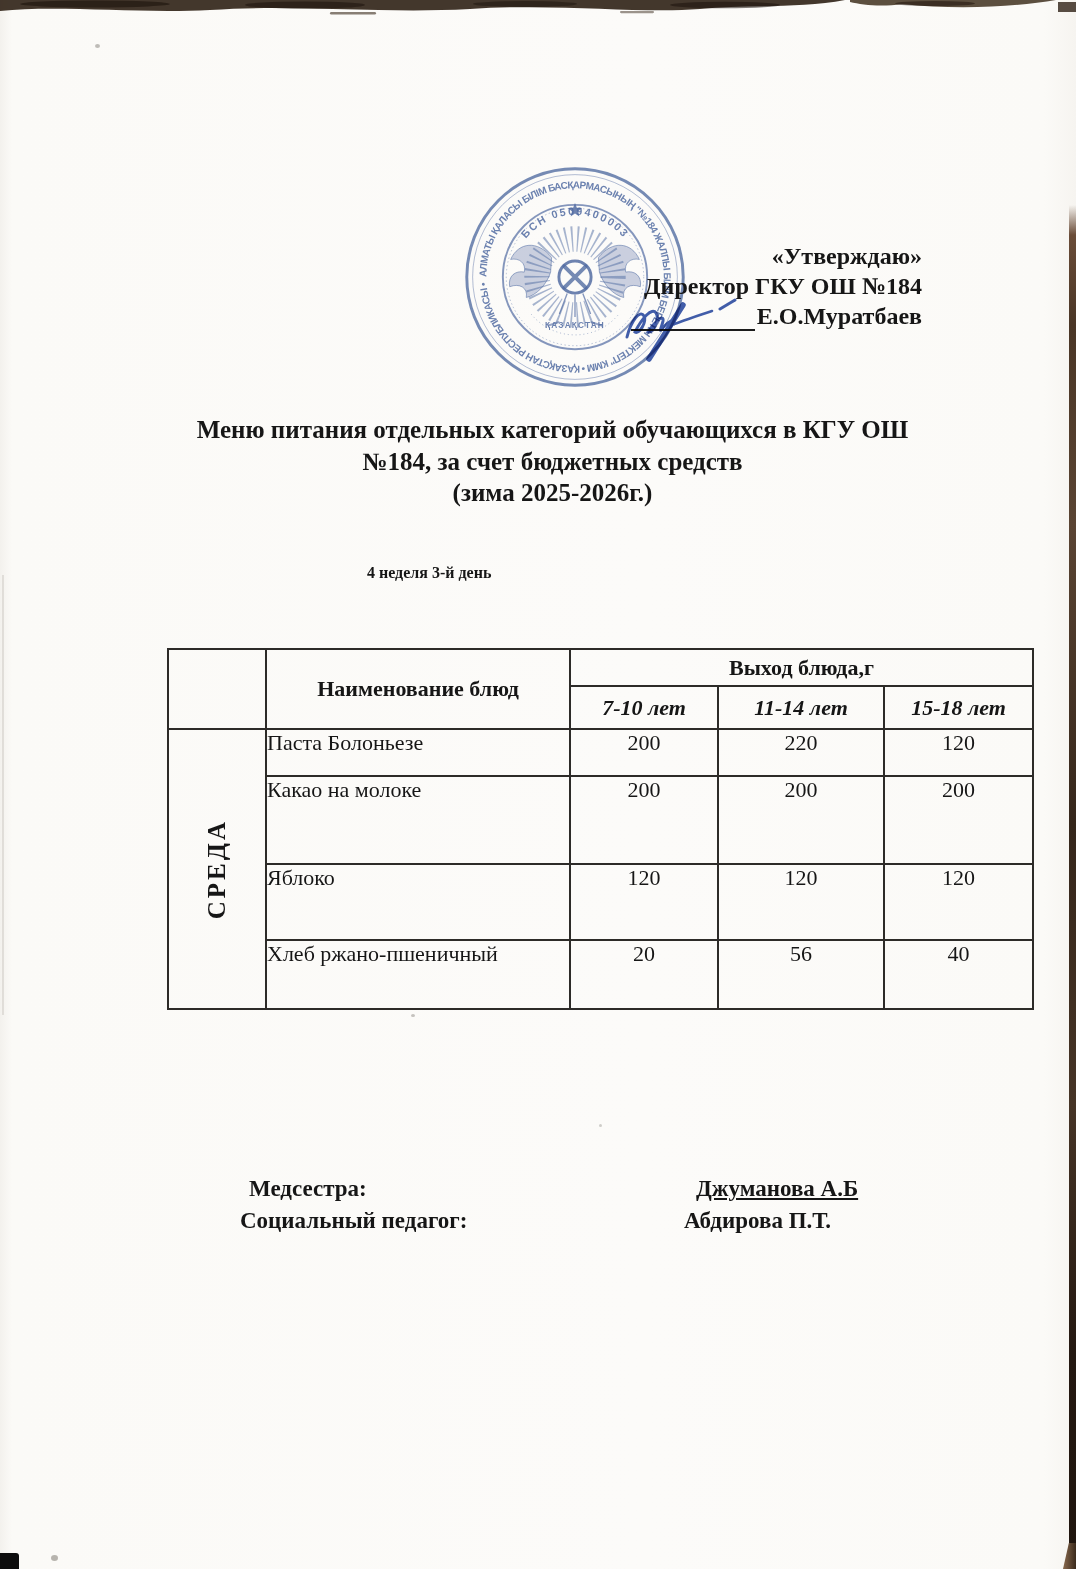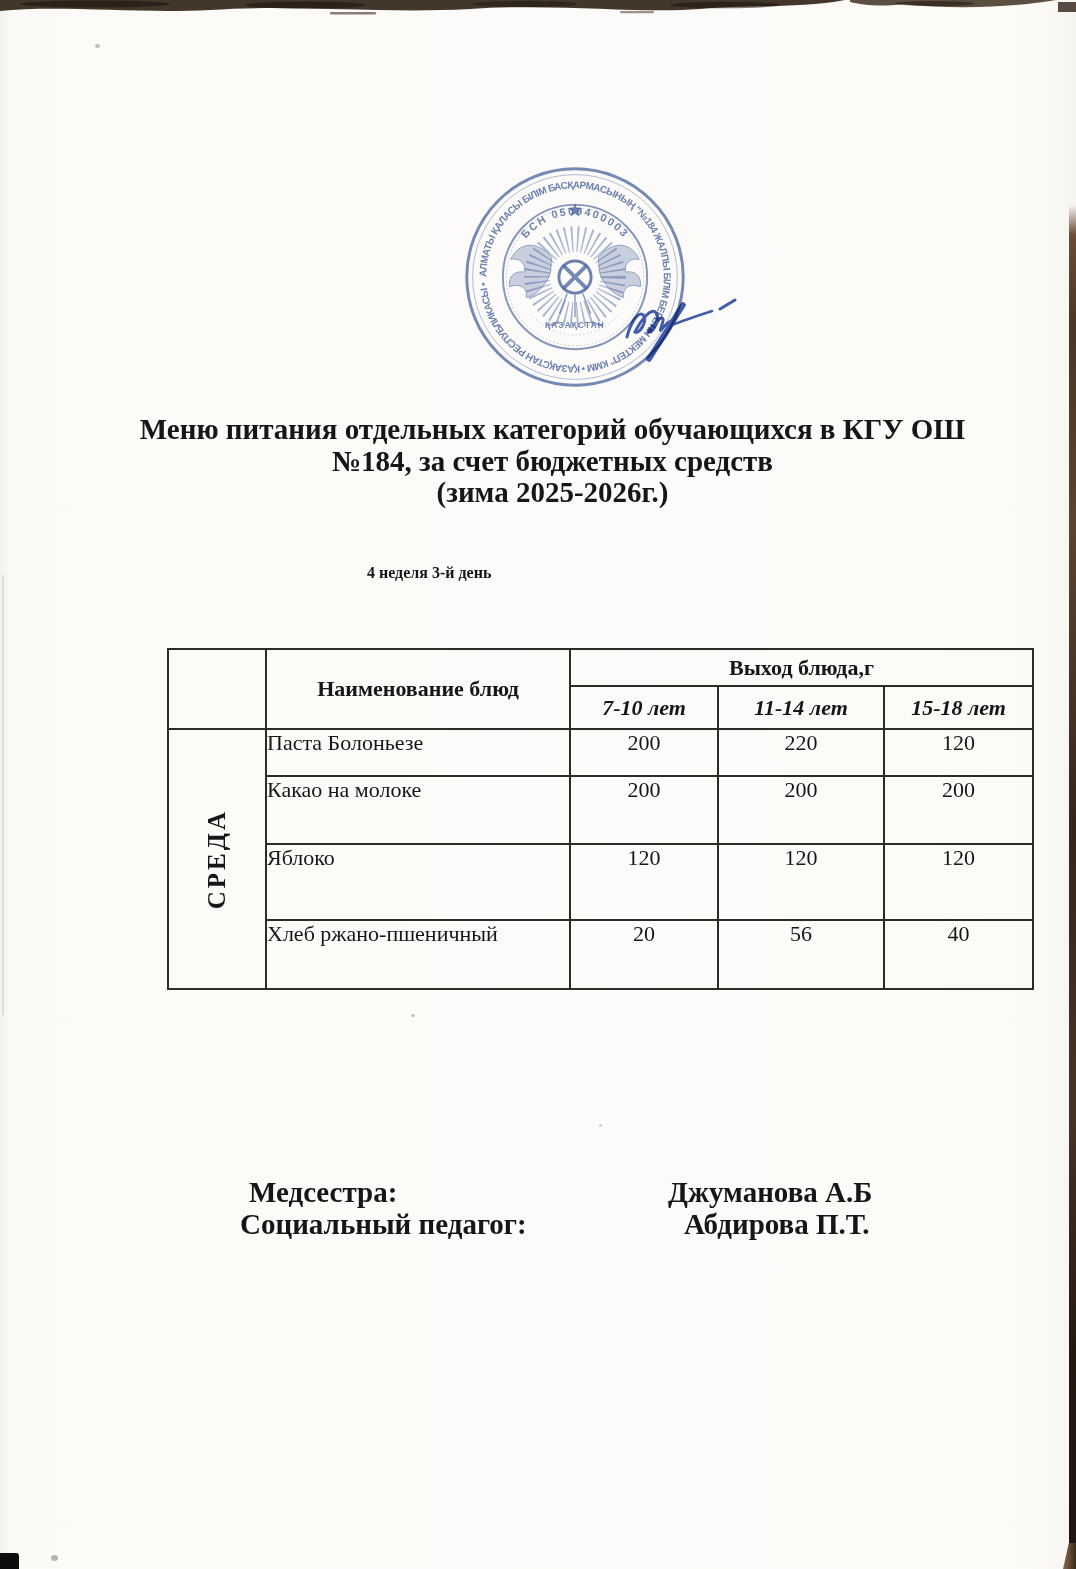--- a/index.html
+++ b/index.html
@@ -25,38 +25,38 @@
   .speck.s4{left:51px;bottom:8px;width:7px;height:6px;opacity:.7;background:#9a958e;}
   .left-shade{position:absolute;left:2px;top:575px;width:2px;height:440px;background:#b9b5ae;opacity:.35;}
   
   .stamp{position:absolute;left:458px;top:160px;width:234px;height:234px;mix-blend-mode:multiply;opacity:.92;}
   
   .approval{position:absolute;top:241px;right:154px;text-align:right;font-weight:bold;font-size:24px;line-height:30px;white-space:nowrap;}
   .sig-row{display:flex;justify-content:flex-end;align-items:flex-end;}
   .sig-line{display:inline-block;width:124px;border-bottom:2px solid #1b1b1b;height:24px;margin-right:2px;}
   .signature-svg{position:absolute;left:615px;top:293px;width:148px;height:74px;mix-blend-mode:multiply;}
   
-  .title-block{position:absolute;left:100px;top:414px;width:905px;text-align:center;font-weight:bold;font-size:29px;line-height:31.5px;}
+  .title-block{position:absolute;left:100px;top:414px;width:905px;text-align:center;font-weight:bold;font-size:25px;line-height:31.5px;}
   .week-line{position:absolute;left:367px;top:564px;font-weight:bold;font-size:16px;}
   
   table.menu{position:absolute;left:167px;top:648px;border-collapse:collapse;table-layout:fixed;width:865px;font-size:22px;}
   table.menu td{border:2px solid #2d2b28;padding:0;}
   td.corner-cell{}
   td.dish-h,td.group-h,td.age-h{font-weight:bold;text-align:center;vertical-align:middle;}
   tr.hr1{height:37px;}
   tr.hr2{height:43px;font-style:italic;}
-  tr.dr1{height:47px;} tr.dr2{height:68px;} tr.dr3{height:76px;} tr.dr4{height:69px;}
+  tr.dr1{height:47px;} tr.dr2{height:88px;} tr.dr3{height:76px;} tr.dr4{height:69px;}
   td.day-cell{vertical-align:middle;text-align:center;}
   .vtext{writing-mode:vertical-rl;transform:rotate(180deg);font-weight:bold;font-size:25px;letter-spacing:3px;margin:0 auto;}
   td.dish{vertical-align:top;text-align:left;padding:8px 4px 2px 10px;}
   td.val{vertical-align:top;text-align:center;padding-top:8px;border-radius:6px;}
   
-  .foot{position:absolute;font-weight:bold;font-size:29px;white-space:nowrap;}
+  .foot{position:absolute;font-weight:bold;font-size:23px;white-space:nowrap;}
   .role1{left:249px;top:1176px;}
-  .name1{left:668px;top:1176px;}
+  .name1{left:696px;top:1176px;text-decoration:underline;}
   .role2{left:240px;top:1208px;}
   .name2{left:684px;top:1208px;}
 </style>
 </head>
 <body>
 
 <div class="page">
 
   <svg class="top-strip" viewBox="0 0 1076 18" preserveAspectRatio="none">
     <path d="M0 0 H845 C800 9 745 4 700 9 C640 14 560 3 470 9 C380 14 300 4 210 10 C140 14 60 5 0 11 Z" fill="#33261a" opacity="0.92"></path>
@@ -114,20 +114,28 @@
       <text font-size="10.2" font-weight="bold" letter-spacing="0.8" opacity="0.85">
         <textPath href="#ringPath" textLength="566">АЛМАТЫ ҚАЛАСЫ БІЛІМ БАСҚАРМАСЫНЫҢ "№184 ЖАЛПЫ БІЛІМ БЕРЕТІН МЕКТЕП" КММ • ҚАЗАҚСТАН РЕСПУБЛИКАСЫ • </textPath>
       </text>
       <text font-size="11" font-weight="bold" letter-spacing="2" opacity="0.85" text-anchor="middle">
         <textPath href="#binPath" startOffset="50%">БСН 0509400003</textPath>
       </text>
       <text x="120" y="172" font-size="8.5" font-weight="bold" letter-spacing="1.2" text-anchor="middle" opacity="0.85">ҚАЗАҚСТАН</text>
     </g>
   </svg>
 
+  <div class="approval">
+    <div>«Утверждаю»</div>
+    <div>Директор ГКУ ОШ №184</div>
+    <div class="sig-row">
+      <span class="sig-line"></span>
+      <span>Е.О.Муратбаев</span>
+    </div>
+  </div>
 
   <svg class="signature-svg" viewBox="0 0 148 74">
     <g stroke="#2e4da5" fill="none" stroke-linecap="round" opacity="0.9">
       <path d="M 12,44 C 16,28 25,16 29,23 C 32,29 24,42 20,39 C 27,25 37,14 41,20 C 45,26 37,41 33,39 C 41,27 49,21 48,28 C 47,33 44,39 46,37 C 53,28 61,24 59,31" stroke-width="3"></path>
       <path d="M 59,31 C 71,27 84,22 97,18" stroke-width="2.6"></path>
       <path d="M 105,16 L 120,7" stroke-width="3"></path>
       <path d="M 34,66 L 68,12" stroke-width="5.5"></path>
     </g>
   </svg>
 

